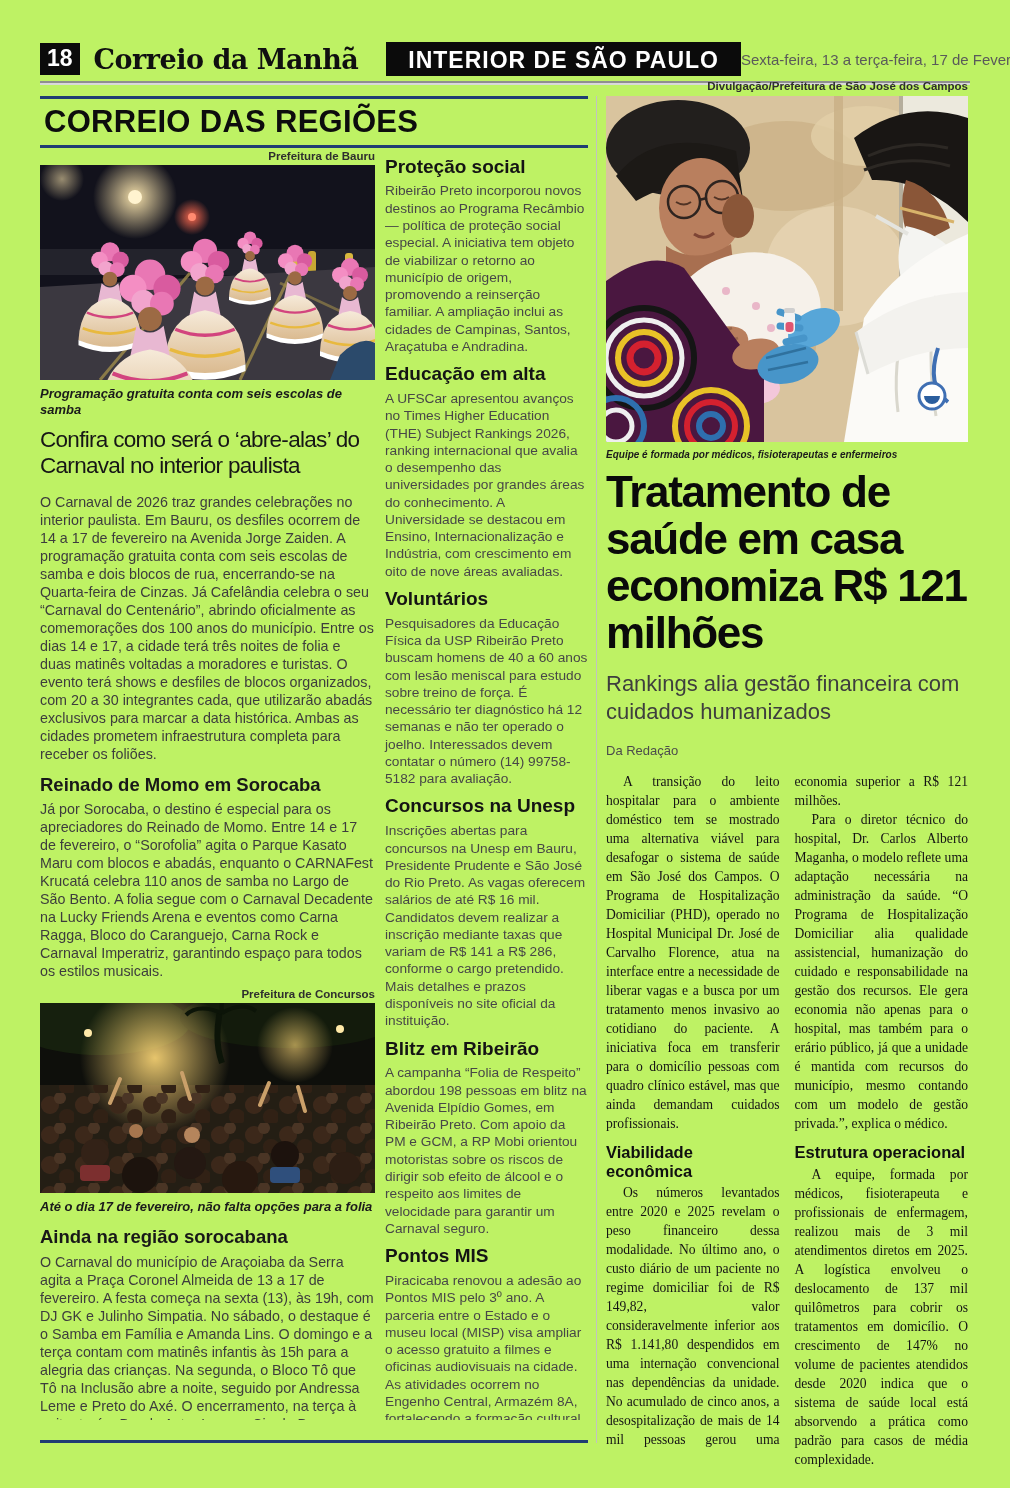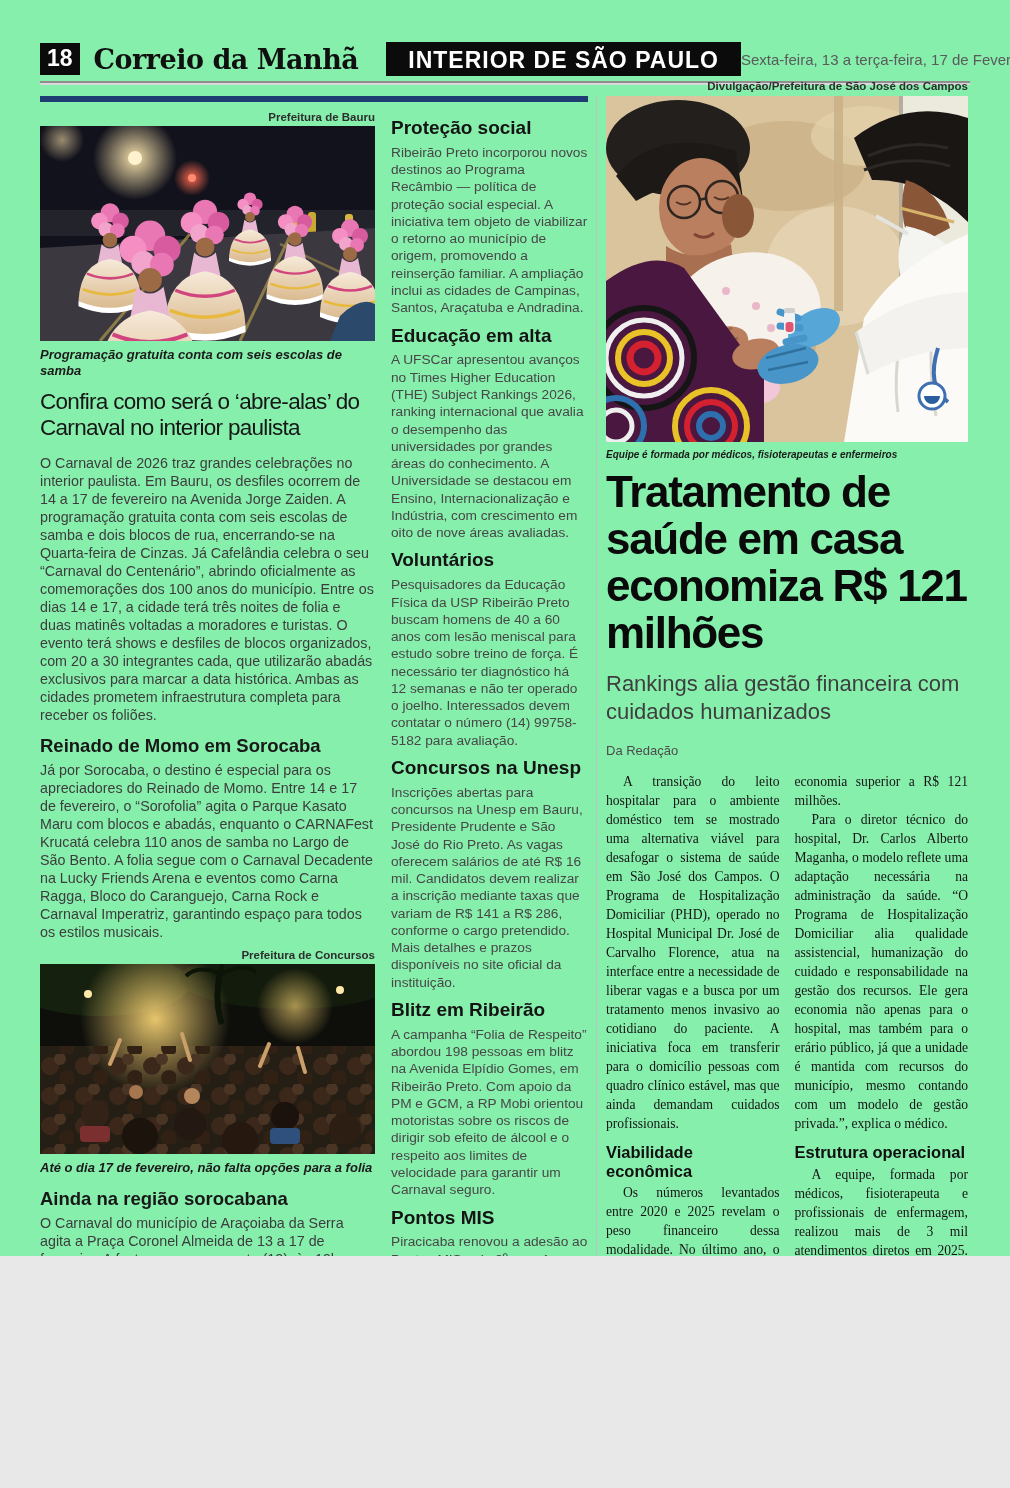--- a/index.html
+++ b/index.html
@@ -1,36 +1,36 @@
 <!DOCTYPE html>
 <html lang="pt"><head>
 <meta charset="utf-8">
 <style>
   html,body{margin:0;padding:0;background:#e8e8e8;}
-  .page{position:relative;width:1010px;height:1256px;background:#86efac;margin:0 auto;
+  .page{position:relative;width:1010px;height:1488px;background:#bef264;margin:0 auto;
         font-family:"Liberation Sans",sans-serif;color:#222;overflow:hidden;}
 
   
   .masthead{position:absolute;left:40px;top:40px;width:930px;height:38px;display:flex;align-items:center;}
   .pagenum{background:#0b0b0b;color:#fff;font-weight:800;font-size:23px;padding:4px 7px 5px;line-height:1;}
   .nameplate{font-family:"DejaVu Serif","Liberation Serif",serif;font-weight:700;font-size:27px;
              letter-spacing:-0.5px;color:#101010;margin-left:14px;white-space:nowrap;}
   .banner{background:#0b0b0b;color:#fff;font-weight:800;font-size:23px;letter-spacing:1px;
           padding:5px 22px 2px;margin-left:28px;white-space:nowrap;}
   .edition-date{margin-left:auto;font-size:15px;color:#5a5a5a;white-space:nowrap;}
   .masthead-rule{position:absolute;left:40px;top:81px;width:930px;border-top:2px solid #8f8f8f;
                  box-shadow:0 2px 0 #d9d9d9;}
 
   
   .regioes{position:absolute;left:40px;top:96px;width:548px;height:1349px;overflow:hidden;}
   .rule-blue{height:3px;background:#1f3d73;}
   .regioes-title{font-size:31px;font-weight:800;color:#0d0d0d;letter-spacing:.3px;
                  margin:0;padding:7px 0 6px 4px;line-height:1.05;}
   .rule-blue-bottom{position:absolute;left:0;bottom:2px;width:100%;height:3px;background:#1f3d73;}
-  .cols{display:flex;gap:16px;padding-top:9px;height:1270px;overflow:hidden;}
+  .cols{display:flex;gap:10px;padding-top:2px;height:1270px;overflow:hidden;}
   .col-a{width:335px;flex:none;}
   .col-b{flex:1;min-width:0;}
 
   .credit{font-size:11.5px;font-weight:700;color:#2e2e2e;text-align:right;margin:0 0 3px;}
   .photo{width:100%;display:block;background:#111;}
   .caption{font-size:13px;font-style:italic;font-weight:600;color:#1b1b1b;margin:6px 0 9px;line-height:1.25;}
 
   .headline2{font-size:22.5px;font-weight:400;letter-spacing:-0.7px;color:#161616;
              line-height:1.17;margin:3px 0 13px;}
   .body-sans{font-size:14.3px;line-height:1.26;color:#3d3d3d;margin:0 0 8px;}
@@ -65,20 +65,21 @@
   <div class="masthead">
     <span class="pagenum">18</span>
     <span class="nameplate">Correio da Manhã</span>
     <span class="banner">INTERIOR DE SÃO PAULO</span>
     <span class="edition-date">Sexta-feira, 13 a terça-feira, 17 de Fevereiro de 2026</span>
   </div>
   <div class="masthead-rule"></div>
 
   <div class="regioes">
     <div class="rule-blue"></div>
+    <h1 class="regioes-title">CORREIO DAS REGIÕES</h1>
     <div class="rule-blue"></div>
 
     <div class="cols">
 
       <div class="col-a">
         <div class="credit">Prefeitura de Bauru</div>
 
         <svg class="photo" width="335" height="215" viewBox="0 0 335 215" aria-hidden="true">
           <defs>
             <radialGradient id="gl1">

